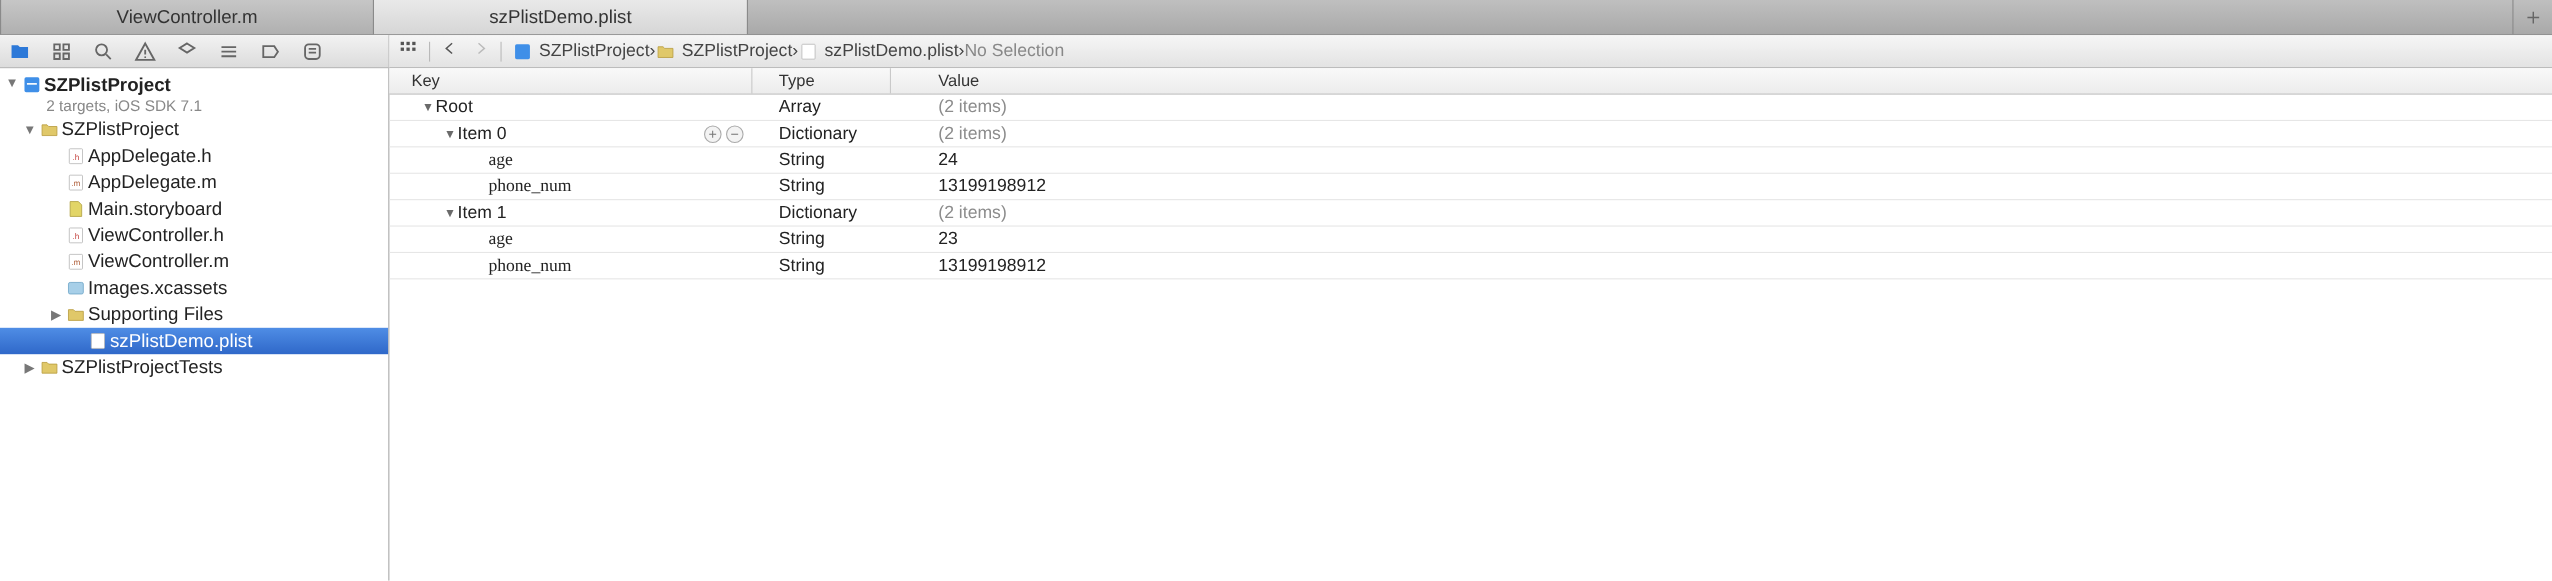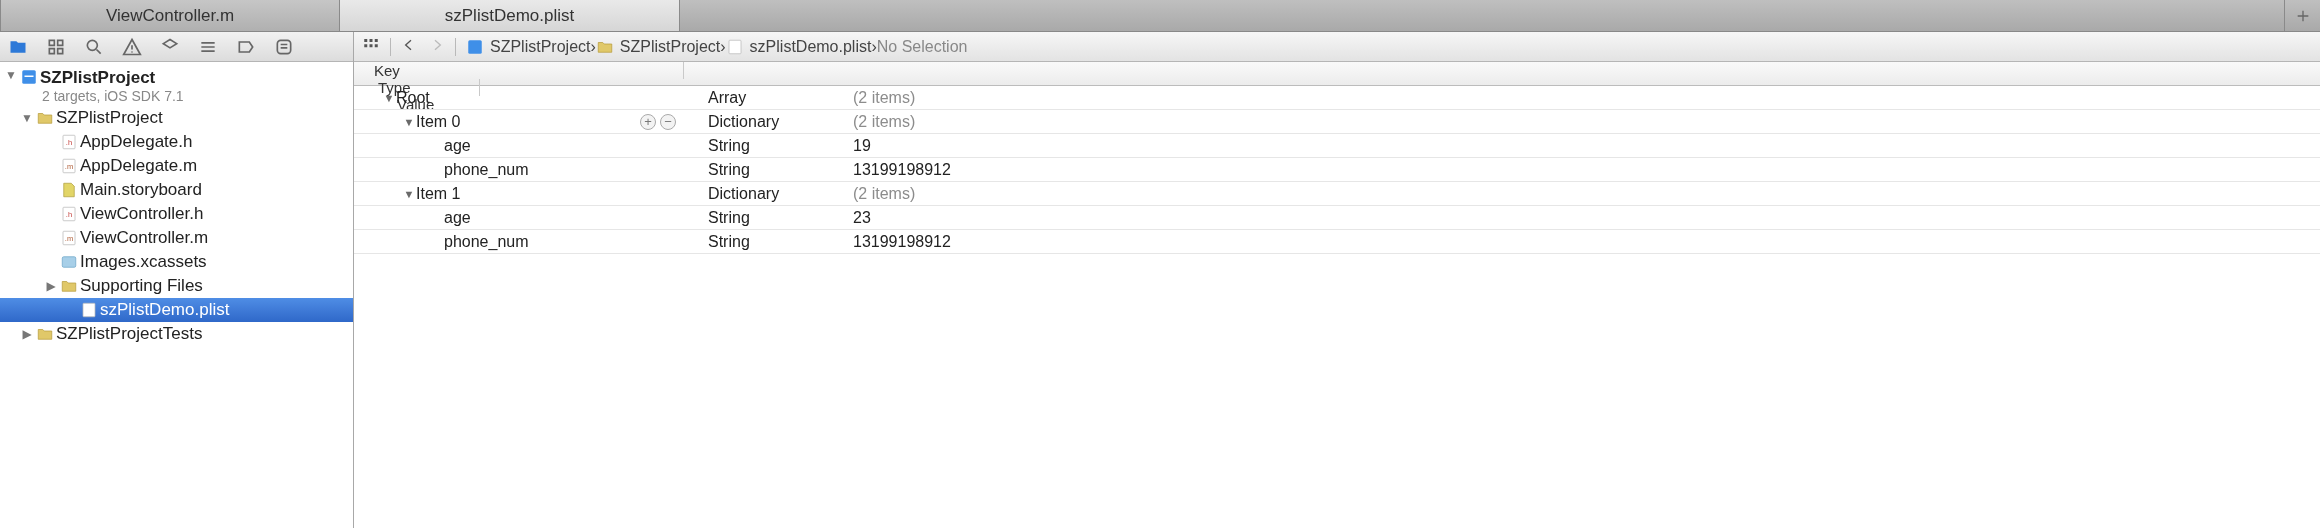--- a/index.html
+++ b/index.html
@@ -36,37 +36,37 @@
 
   .editor { flex: 1; display: flex; flex-direction: column; min-width: 0; }
   .jumpbar { height: 30px; background: linear-gradient(#f6f6f6,#e3e3e3); border-bottom: 1px solid #b5b5b5; display: flex; align-items: center; padding: 0 8px; gap: 10px; color: #444; font-size: 16px; }
   .jumpbar .nav { display: flex; gap: 12px; align-items: center; }
   .jumpbar .nav svg { width: 16px; height: 16px; }
   .crumb { display: flex; align-items: center; gap: 6px; }
   .crumb .cicon { width: 18px; height: 18px; display: flex; align-items: center; justify-content: center; }
   .crumb .disabled { color: #888; text-align: center; }
   .jsep { width: 1px; height: 18px; background: #b9b9b9; }
 
-  .plist-head { display: flex; height: 24px; background: linear-gradient(#f9f9f9,#ececec); border-bottom: 1px solid #bcbcbc; font-size: 15px; color: #333; flex-direction: column; }
+  .plist-head { display: flex; height: 24px; background: linear-gradient(#f9f9f9,#ececec); border-bottom: 1px solid #bcbcbc; font-size: 15px; color: #333; }
   .col-key { width: 330px; padding-left: 20px; display: flex; align-items: center; border-right: 1px solid #c9c9c9; }
   .col-type { width: 110px; padding-left: 8px; display: flex; align-items: center; border-right: 1px solid #c9c9c9; margin-left: 16px; }
   .col-val { flex: 1; padding-left: 8px; display: flex; align-items: center; margin-left: 35px; }
 
   .plist-body { flex: 1; overflow: auto; }
   .prow { display: flex; height: 24px; border-bottom: 1px solid #e6e6e6; align-items: center; font-size: 16px; }
   .prow .col-key { border-right: none; }
   .prow .col-type { border-right: none; }
   .prow .key-inner { display: flex; align-items: center; width: 100%; }
   .ptri { width: 14px; font-size: 11px; color: #6a6a6a; display: flex; justify-content: center; }
   .ptri.none { visibility: hidden; }
   .pm { margin-left: auto; display: none; gap: 4px; color: #777; font-size: 16px; padding-right: 8px; }
   .pm span { display:inline-flex; width:16px; height:16px; align-items:center; justify-content:center; border:1px solid #aaa; border-radius:50%; font-size:13px; line-height:1; background:#f3f3f3; }
   .prow.hover .pm { display: flex; }
   .muted { color: #8c8c8c; }
-  .pind0 { padding-left: 8px; } .pind1 { padding-left: 28px; } .pind2 { padding-left: 56px; }
+  .pind0 { padding-left: 8px; } .pind1 { padding-left: 28px; } .pind2 { padding-left: 56px; font-family: Liberation Serif, serif; }
 
   
   .ic-proj rect { fill:#3f8fe8; } .ic-proj .fold{ fill:#fff;}
   .ic-fold path { fill:#e0c869; stroke:#b89d3f; }
   .ic-h text{ fill:#c54541; } .ic-m text{ fill:#b0603b;} .ic-plist text{fill:#7c7c7c;}
   .fileicon rect.bg { fill:#fff; stroke:#b8b8b8; }
   .ic-story path{ fill:#e2d567; stroke:#b0a043;}
   .ic-assets rect{fill:#a7cfe8; stroke:#6ea6c8;}
 </style>
 </head>
@@ -353,21 +353,21 @@
           <div class="col-key">
             <div class="key-inner pind2">
               <span class="ptri none"></span>
               <span>age</span>
             </div>
           </div>
           <div class="col-type">
             <span>String</span>
           </div>
           <div class="col-val">
-            <span class="">19</span>
+            <span class="">24</span>
           </div>
         </div>
         <div class="prow">
           <div class="col-key">
             <div class="key-inner pind2">
               <span class="ptri none"></span>
               <span>phone_num</span>
             </div>
           </div>
           <div class="col-type">

